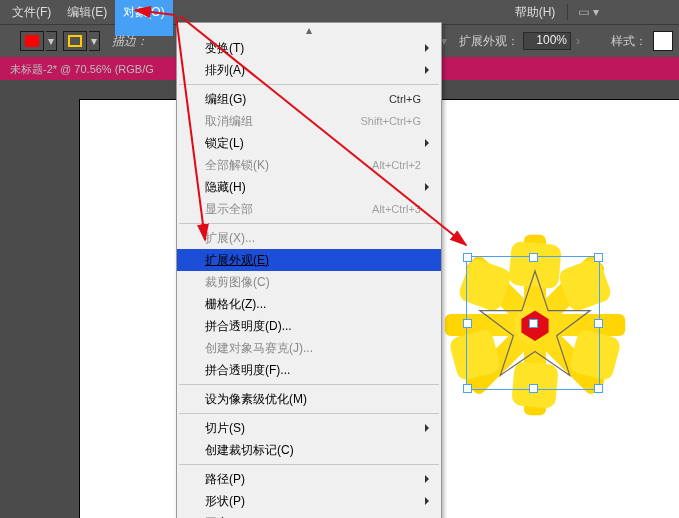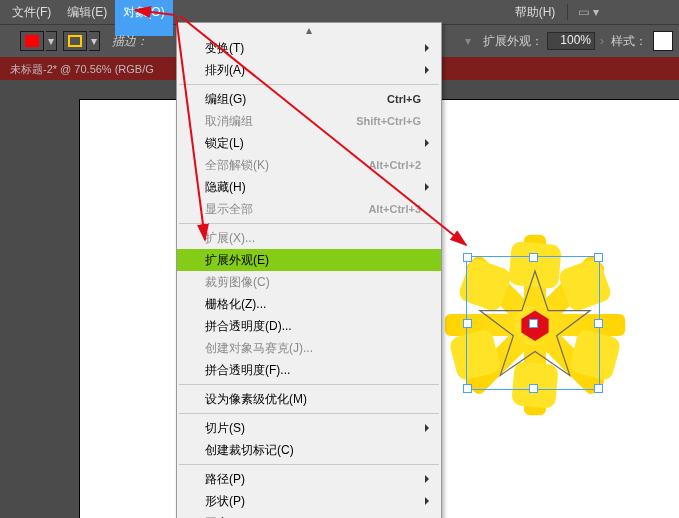--- a/index.html
+++ b/index.html
@@ -5,21 +5,21 @@
   html,body{margin:0;padding:0;width:679px;height:518px;overflow:hidden;font-family:"Microsoft YaHei","SimSun",Arial,sans-serif;font-size:12px;background:#333;color:#ccc;}
   .menubar{height:24px;background:#535353;display:flex;align-items:center;padding:0 4px;gap:0;}
   .menubar .mitem{padding:12px 8px;height:24px;display:flex;align-items:center;cursor:default;color:#ddd;}
   .menubar .mitem.active{background:#46a0f5;color:#fff;}
   .menubar .sep{width:1px;height:16px;background:#3a3a3a;margin:0 4px;}
   .menubar .help{margin-left:334px;}
   .toolbar{height:32px;background:#535353;border-top:1px solid #3a3a3a;display:flex;align-items:center;padding:0 6px;color:#ccc;}
   .swatch{width:22px;height:18px;border:1px solid #1a1a1a;margin-right:2px;display:flex;align-items:center;justify-content:center;}
   .dd{width:10px;height:18px;border:1px solid #1a1a1a;border-left:none;background:#535353;display:flex;align-items:center;justify-content:center;margin-right:6px;}
   .opacity-field{width:40px;height:16px;background:#444;border:1px solid #2a2a2a;color:#eee;text-align:right;padding:0 3px;margin-left:4px;}
-  .doc-tab{height:24px;background:#7f1d1d;display:flex;align-items:center;padding:0 10px;color:#bbb;font-size:11px;border-bottom:3px solid #e5e5e5;}
+  .doc-tab{height:24px;background:#be185d;display:flex;align-items:center;padding:0 10px;color:#bbb;font-size:11px;border-bottom:3px solid #e5e5e5;}
   .canvas-area{position:absolute;left:0;top:80px;right:0;bottom:0;background:#4b4b4b;}
   .artboard{position:absolute;left:80px;top:20px;width:599px;height:418px;background:#fff;box-shadow:0 0 0 1px #000;}
   
   .shape-wrap{position:absolute;left:360px;top:130px;width:190px;height:190px;}
   .glow{position:absolute;inset:0;}
   .ray{position:absolute;left:50%;top:50%;width:22px;height:110px;background:linear-gradient(#ffe326,#ffd400);border-radius:6px;transform-origin:50% 18%;}
   .blob{position:absolute;left:50%;top:50%;width:44px;height:44px;background:#ffe326;border-radius:10px;transform:translate(-50%,-50%);}
   .star{position:absolute;left:50%;top:50%;width:120px;height:120px;transform:translate(-50%,-50%);}
   .star svg{width:100%;height:100%;}
   .poly{position:absolute;left:50%;top:50%;width:34px;height:34px;transform:translate(-50%,-48%);}
@@ -28,22 +28,22 @@
   .handle{position:absolute;width:7px;height:7px;background:#fff;border:1px solid #49a0ff;}
   .h-tl{left:-4px;top:-4px;} .h-tr{right:-4px;top:-4px;} .h-bl{left:-4px;bottom:-4px;} .h-br{right:-4px;bottom:-4px;}
   .h-t{left:50%;top:-4px;margin-left:-4px;} .h-b{left:50%;bottom:-4px;margin-left:-4px;}
   .h-l{left:-4px;top:50%;margin-top:-4px;} .h-r{right:-4px;top:50%;margin-top:-4px;}
   .h-c{left:50%;top:50%;margin:-4px 0 0 -4px;}
   
   .dropdown{position:absolute;left:176px;top:22px;width:264px;background:#f0f0f0;border:1px solid #9a9a9a;box-shadow:2px 2px 4px rgba(0,0,0,.3);color:#000;}
   .dropdown .scrollup{height:14px;display:flex;align-items:center;justify-content:center;color:#666;}
   .dd-item{height:22px;display:flex;align-items:center;padding:0 20px 0 28px;position:relative;cursor:default;}
   .dd-item.disabled{color:#8a8a8a;}
-  .dd-item.hl{background:#84cc16;}
-  .dd-item .sc{margin-left:auto;color:#333;font-size:11px;font-weight:bold;}
+  .dd-item.hl{background:#1d4ed8;text-decoration:underline;}
+  .dd-item .sc{margin-left:auto;color:#333;font-size:11px;}
   .dd-item.disabled .sc{color:#a0a0a0;}
   .dd-item .arrow{position:absolute;right:8px;top:50%;transform:translateY(-50%);border:4px solid transparent;border-left-color:#333;}
   .dd-sep{height:1px;background:#c8c8c8;margin:3px 2px;}
   
   .anno{position:absolute;pointer-events:none;}
   .squish{display:inline-block;width:10px;text-align:center;color:#888;}
   .stylebox{width:18px;height:18px;background:#fff;border:1px solid #1a1a1a;margin-left:6px;}
 </style>
 </head>
 <body>
@@ -67,21 +67,21 @@
       <div style="width:14px;height:12px;border:2px solid #ffcc00;box-sizing:border-box;background:#535353;"></div>
     </div>
   <div class="dd">▾</div>
   <span style="margin-left:6px;font-style:italic;">描边：</span>
 
   <span style="flex:1"></span>
   <span class="squish">▾</span>
   <span style="margin-left:10px;">扩展外观：</span>
   <div class="opacity-field">100%</div>
   <span class="squish" style="margin-left:2px;">›</span>
-  <span style="margin-left:4px;">样式：</span>
+  <span style="margin-left:28px;">样式：</span>
   <div class="stylebox"></div>
 </div>
 
 <div class="doc-tab">未标题-2* @ 70.56% (RGB/G</div>
 
 <div class="canvas-area">
   <div class="artboard">
     <div class="shape-wrap">
 
       <div class="glow">

